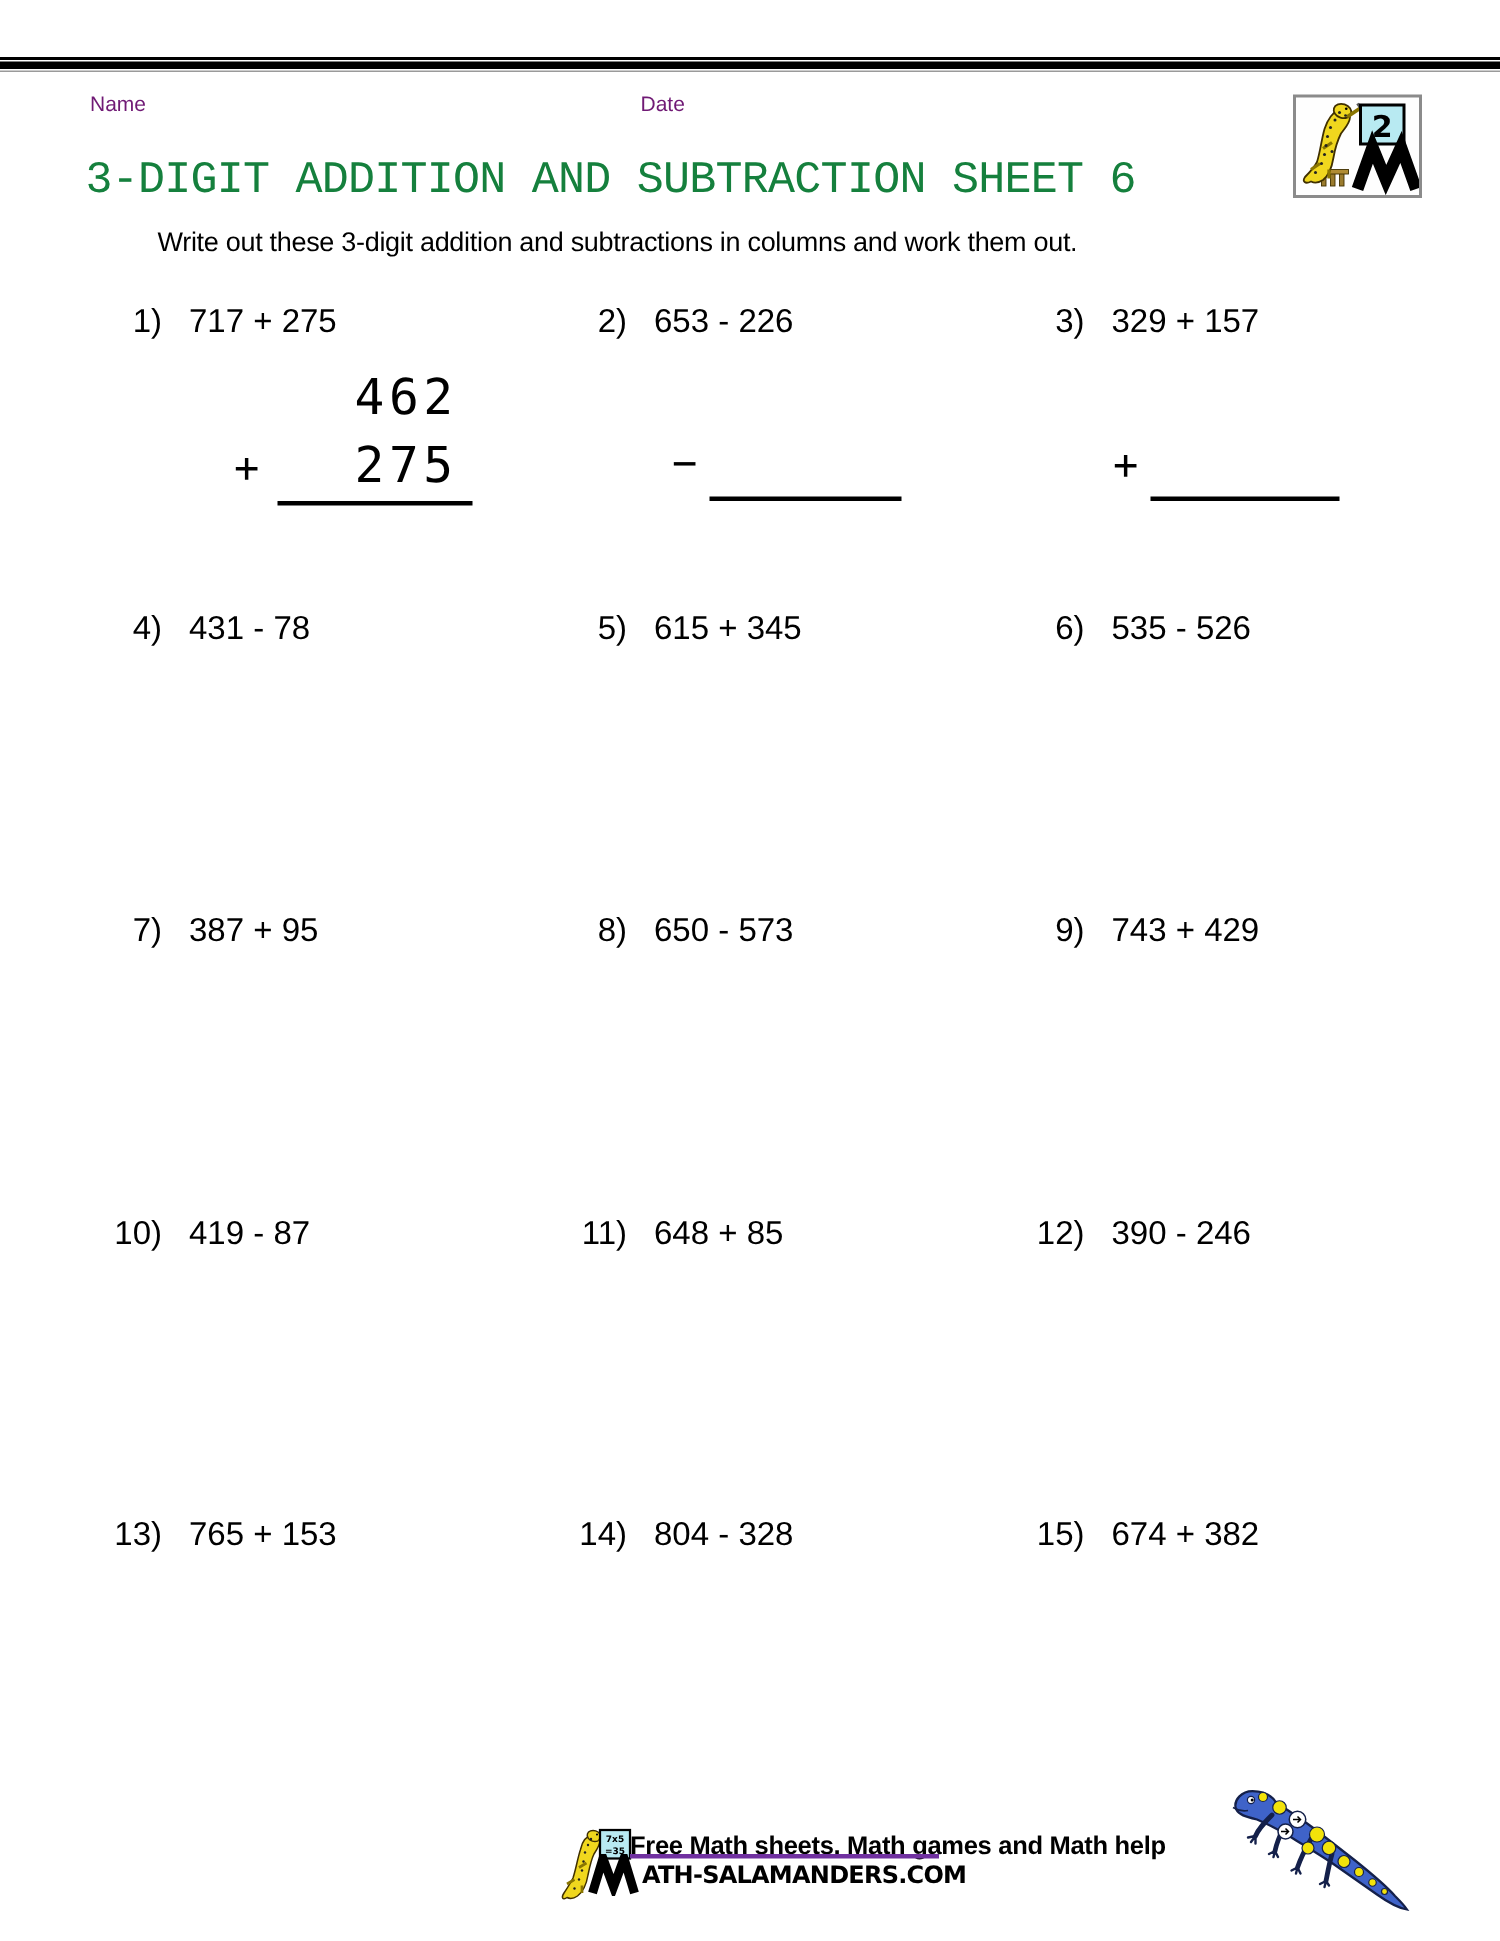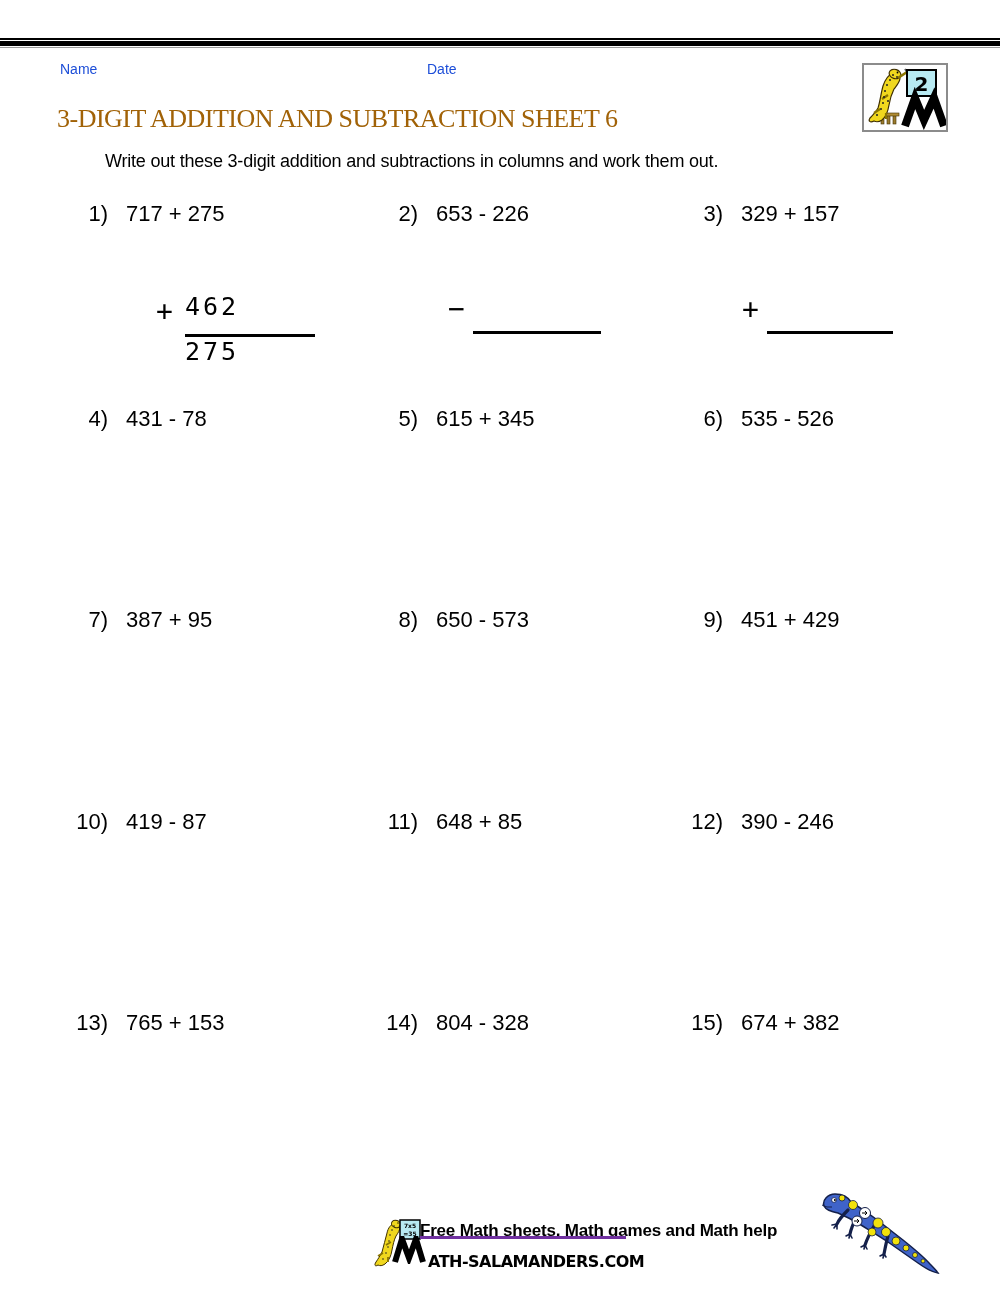--- a/index.html
+++ b/index.html
@@ -4,47 +4,47 @@
 <style>
   * { margin:0; padding:0; box-sizing:border-box; }
   html,body { width:1000px; height:1294px; background:#ffffff; }
   body { position:relative; overflow:hidden; font-family:"Liberation Sans", sans-serif; color:#000; }
   .abs { position:absolute; }
 
   
   .rule { position:absolute; left:0; width:1000px; background:#000; }
 
   
-  .field-label { font-size:14px; color:#1d4ed8; }
-  #page-title { font-family:Liberation Serif, serif; font-weight:normal;
-                font-size:26px; letter-spacing:-0.5px; color:#a16207; white-space:nowrap; }
+  .field-label { font-size:14px; color:#701a75; }
+  #page-title { font-family:Liberation Mono, monospace; font-weight:normal;
+                font-size:30px; letter-spacing:-0.5px; color:#15803d; white-space:nowrap; }
   #instruction { font-size:18px; letter-spacing:-0.2px; white-space:nowrap;margin-left:47px; }
 
   #logo-box { left:862px; top:63px; width:86px; height:69px;
               border:2px solid #8b8b8b; background:#fefefe; }
 
   
   .prow  { position:absolute; left:0; width:1000px; height:28px; }
   .pcell { position:absolute; top:0; display:flex; font-size:22px; line-height:26px; }
   .c1 { left:50px; } .c2 { left:360px; } .c3 { left:665px; }
   .pnum  { display:inline-block; width:58px; text-align:right; margin-right:18px; }
   .pexpr { white-space:nowrap; }
 
   
-  .we-num { font-family:"DejaVu Sans Mono", monospace; font-size:25px; line-height:38px;
-            letter-spacing:3px; text-align:left;margin-top:42px; }
+  .we-num { font-family:"DejaVu Sans Mono", monospace; font-size:33px; line-height:38px;
+            letter-spacing:3px; text-align:right; }
   .we-op  { font-family:"DejaVu Sans Mono", monospace; font-size:28px; line-height:30px; }
   .uline  { height:3px; background:#000; }
 
   
   #footer-logo { left:372px; top:1216px; width:266px; height:58px; }
   #footer-tagline { position:absolute; left:48px; top:5px; font-size:17px; font-weight:bold;
                     letter-spacing:-0.2px; white-space:nowrap; }
   #footer-underline { position:absolute; left:48px; top:20px; width:206px; height:3px; background:#7030a0; }
-  #footer-site { position:absolute; left:56px; top:36px; font-family:"DejaVu Sans", sans-serif;
+  #footer-site { position:absolute; left:56px; top:24px; font-family:"DejaVu Sans", sans-serif;
                  font-weight:bold; font-size:16px; letter-spacing:-0.5px; white-space:nowrap; }
 </style>
 </head>
 <body>
 
 <div class="rule" style="top:38px;height:2px"></div>
 <div class="rule" style="top:41px;height:5px"></div>
 <div class="rule" style="top:47px;height:1px;background:#9a9a9a"></div>
 
 <span class="abs field-label" style="left:60px;top:61px">Name</span>
@@ -138,21 +138,21 @@
   <div class="pcell c1">
       <span class="pnum">7)</span>
       <span class="pexpr">387 + 95</span>
     </div>
   <div class="pcell c2">
       <span class="pnum">8)</span>
       <span class="pexpr">650 - 573</span>
     </div>
   <div class="pcell c3">
       <span class="pnum">9)</span>
-      <span class="pexpr">451 + 429</span>
+      <span class="pexpr">743 + 429</span>
     </div>
 </div>
 
 <div class="prow" style="top:809px">
   <div class="pcell c1">
       <span class="pnum">10)</span>
       <span class="pexpr">419 - 87</span>
     </div>
   <div class="pcell c2">
       <span class="pnum">11)</span>

